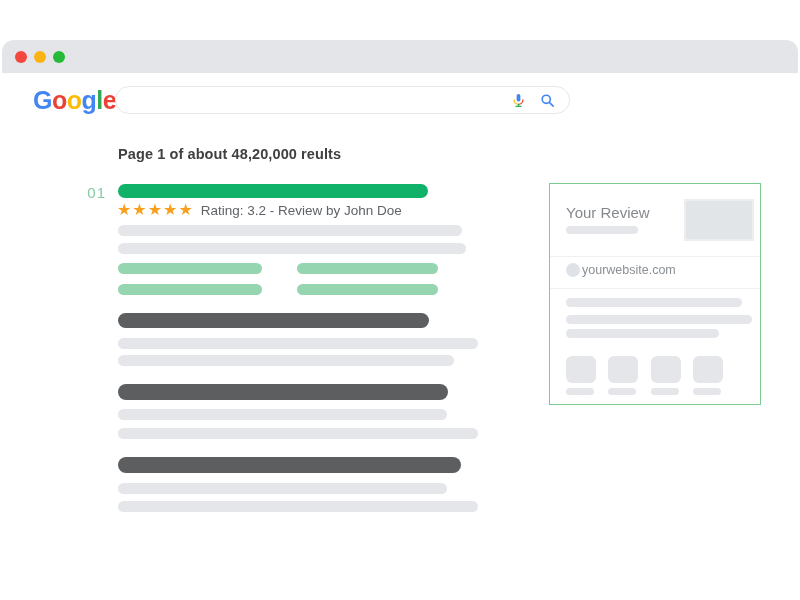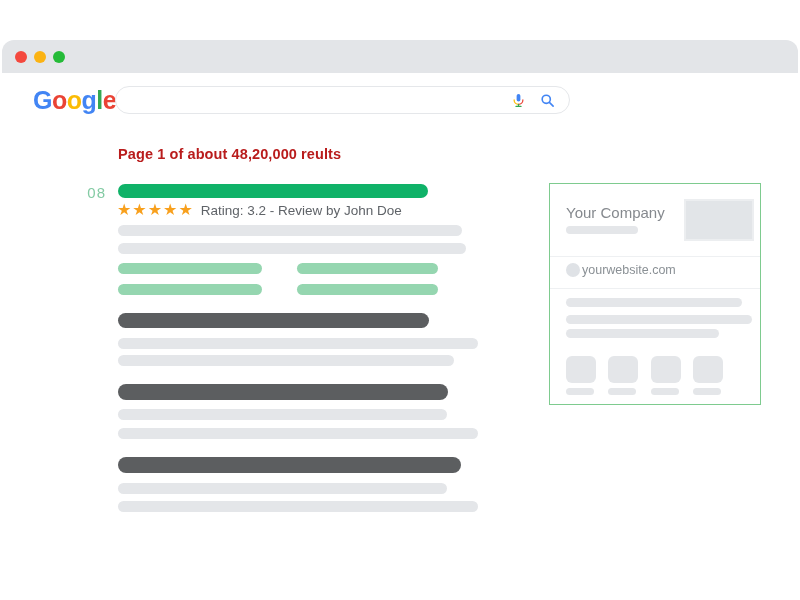--- a/index.html
+++ b/index.html
@@ -21,21 +21,21 @@
   .searchbar { position:absolute; left:115px; top:86px; width:455px; height:28px;
                border:1px solid #e5e7ea; border-radius:15px; background:#fff;
                display:flex; align-items:center; padding:0 14px 0 4px; }
   .searchbar input { flex:1; border:none; outline:none; height:100%; background:transparent;
                      font-size:13px; padding-left:12px; color:#3c4043; }
   .searchbar svg { flex:none; }
   .sb-gap { width:14px; flex:none; }
 
   
   .summary { position:absolute; left:118px; top:146px; font-size:14.5px; font-weight:bold;
-             color:#b91c1c; letter-spacing:0.1px; }
+             color:#404040; letter-spacing:0.1px; }
 
   
   .result-number { position:absolute; left:0; top:184px; width:106px; text-align:right;
                    font-size:15px; color:var(--number-green); letter-spacing:1px; }
 
   
   .rating { position:absolute; left:117px; top:202px; display:flex; align-items:center; gap:7px; }
   .stars { color:var(--star-orange); font-size:16px; letter-spacing:1px; line-height:16px; }
   .rating-text { font-size:13.5px; color:var(--text-gray); }
 
@@ -88,21 +88,21 @@
     </svg>
     <span class="sb-gap"></span>
     <svg width="15" height="15" viewBox="0 0 24 24">
       <circle cx="10" cy="10" r="6.5" fill="none" stroke="#4285F4" stroke-width="2.6"></circle>
       <line x1="15" y1="15" x2="21" y2="21" stroke="#4285F4" stroke-width="2.6" stroke-linecap="round"></line>
     </svg>
   </div>
 
   <div class="summary">Page 1 of about 48,20,000 reults</div>
 
-  <div class="result-number">08</div>
+  <div class="result-number">01</div>
 
   <div class="rating">
     <span class="stars">★★★★★</span>
     <span class="rating-text">Rating: 3.2 - Review by John Doe</span>
   </div>
 
   <div class="bars">
       <div class="skel skel--title-green" style="left: 118px; top: 184px; width: 310px; height: 14px;"></div>
       <div class="skel skel--text" style="left: 118px; top: 225px; width: 344px; height: 11px;"></div>
       <div class="skel skel--text" style="left: 118px; top: 243px; width: 348px; height: 11px;"></div>
@@ -115,21 +115,21 @@
       <div class="skel skel--text" style="left: 118px; top: 355px; width: 336px; height: 11px;"></div>
       <div class="skel skel--title-dark" style="left: 118px; top: 384px; width: 330px; height: 16px;"></div>
       <div class="skel skel--text" style="left: 118px; top: 409px; width: 329px; height: 11px;"></div>
       <div class="skel skel--text" style="left: 118px; top: 428px; width: 360px; height: 11px;"></div>
       <div class="skel skel--title-dark" style="left: 118px; top: 457px; width: 343px; height: 16px;"></div>
       <div class="skel skel--text" style="left: 118px; top: 483px; width: 329px; height: 11px;"></div>
       <div class="skel skel--text" style="left: 118px; top: 501px; width: 360px; height: 11px;"></div>
     </div>
 
   <aside class="card">
-    <div class="card-title">Your Company</div>
+    <div class="card-title">Your Review</div>
     <div class="card-title-bar"></div>
     <div class="card-img"></div>
     <div class="card-divider" style="top:72px"></div>
     <div class="card-domain">
       <span class="favicon"></span>
       <span>yourwebsite.com</span>
     </div>
     <div class="card-divider" style="top:104px"></div>
   <div class="card-bar" style="left: 16px; top: 114px; width: 176px; height: 9px;"></div>
       <div class="card-bar" style="left: 16px; top: 131px; width: 186px; height: 9px;"></div>

